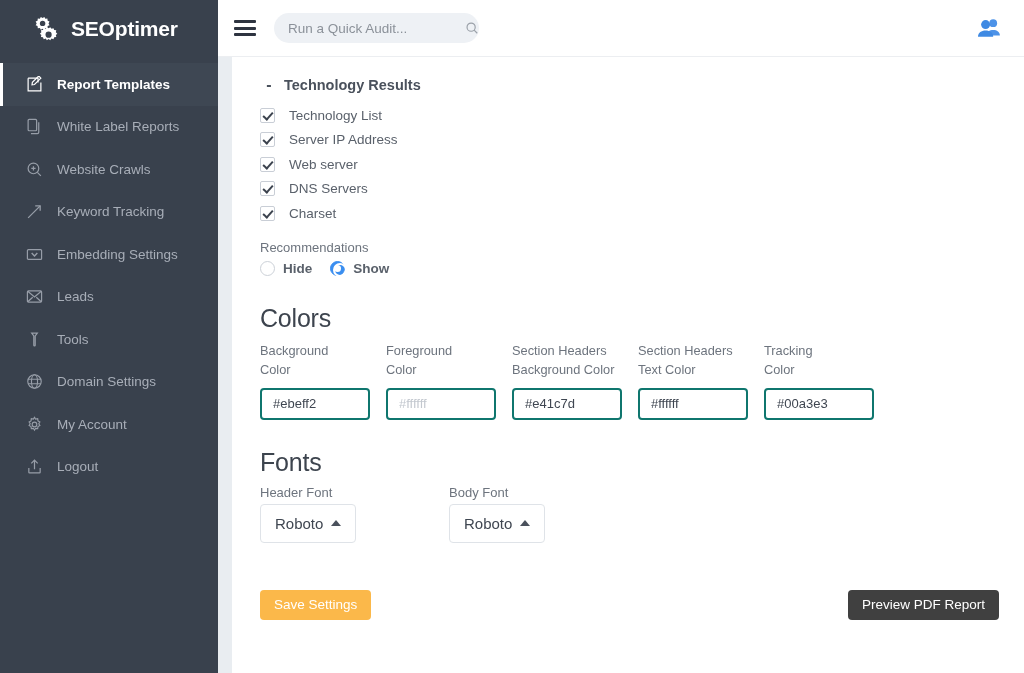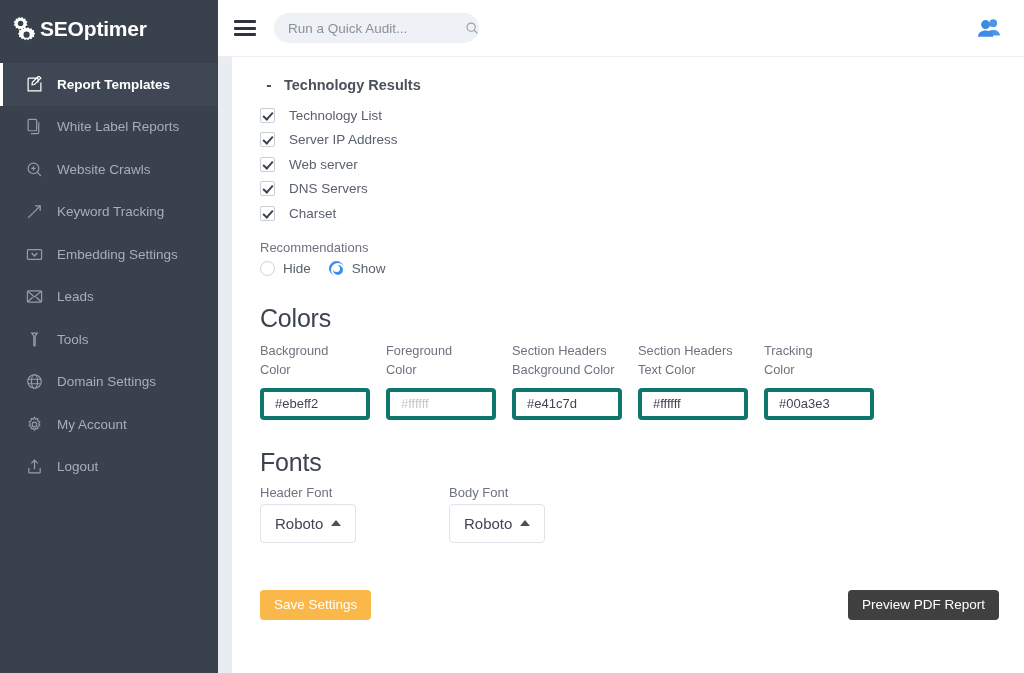--- a/index.html
+++ b/index.html
@@ -17,21 +17,22 @@
   .sidebar {
     width: 218px; height: 673px;
     background: #39414d;
     flex: 0 0 218px;
     position: relative;
     overflow: hidden;
   }
   .brand {
     height: 57px;
     display: flex; align-items: center;
-    padding-left: 10px;
+    padding-left: 32px;
+    gap: 9px;
   }
   .brand-mark { width: 30px; height: 30px; flex: 0 0 30px; display:block; }
   .brand-text {
     color: #ffffff;
     font-size: 21px;
     font-weight: bold;
     letter-spacing: -0.2px;
     white-space: nowrap;
   }
   .nav { padding-top: 6px; }
@@ -173,21 +174,21 @@
   }
   .check-label { font-size: 13.5px; color: #5a616b; }
 
   .field-label {
     font-size: 13px;
     color: #6d747e;
     margin: 14px 0 6px 0;
   }
 
   
-  .radio-group { display: flex; align-items: center; gap: 18px; margin-top: 2px; }
+  .radio-group { display: flex; align-items: center; gap: 18px; margin-top: 2px; font-weight: bold; }
   .radio-row { display: flex; align-items: center; gap: 8px; cursor: pointer; }
   .rbox {
     width: 15px; height: 15px; flex: 0 0 15px;
     border-radius: 50%;
     border: 1px solid #ccd1d8;
     background: #ffffff;
     position: relative;
   }
   .rbox.selected {
     border-color: #3a8ef0;
@@ -228,21 +229,21 @@
   .color-col { width: 126px; flex: 0 0 126px; }
   .color-col-label {
     font-size: 12.8px;
     color: #6d747e;
     line-height: 19px;
     margin-bottom: 9px;
     min-height: 38px;
   }
   .text-input {
     width: 110px; height: 32px;
-    border: 4px solid #0f766e;
+    border: 2px solid #0f766e;
     border-radius: 4px;
     background: #ffffff;
     font-family: "Liberation Sans", sans-serif;
     font-size: 13px;
     color: #3f4651;
     padding: 12px 11px;
     outline: none;
   }
   .text-input::placeholder { color: #c3c8cf; opacity: 1; }
 

